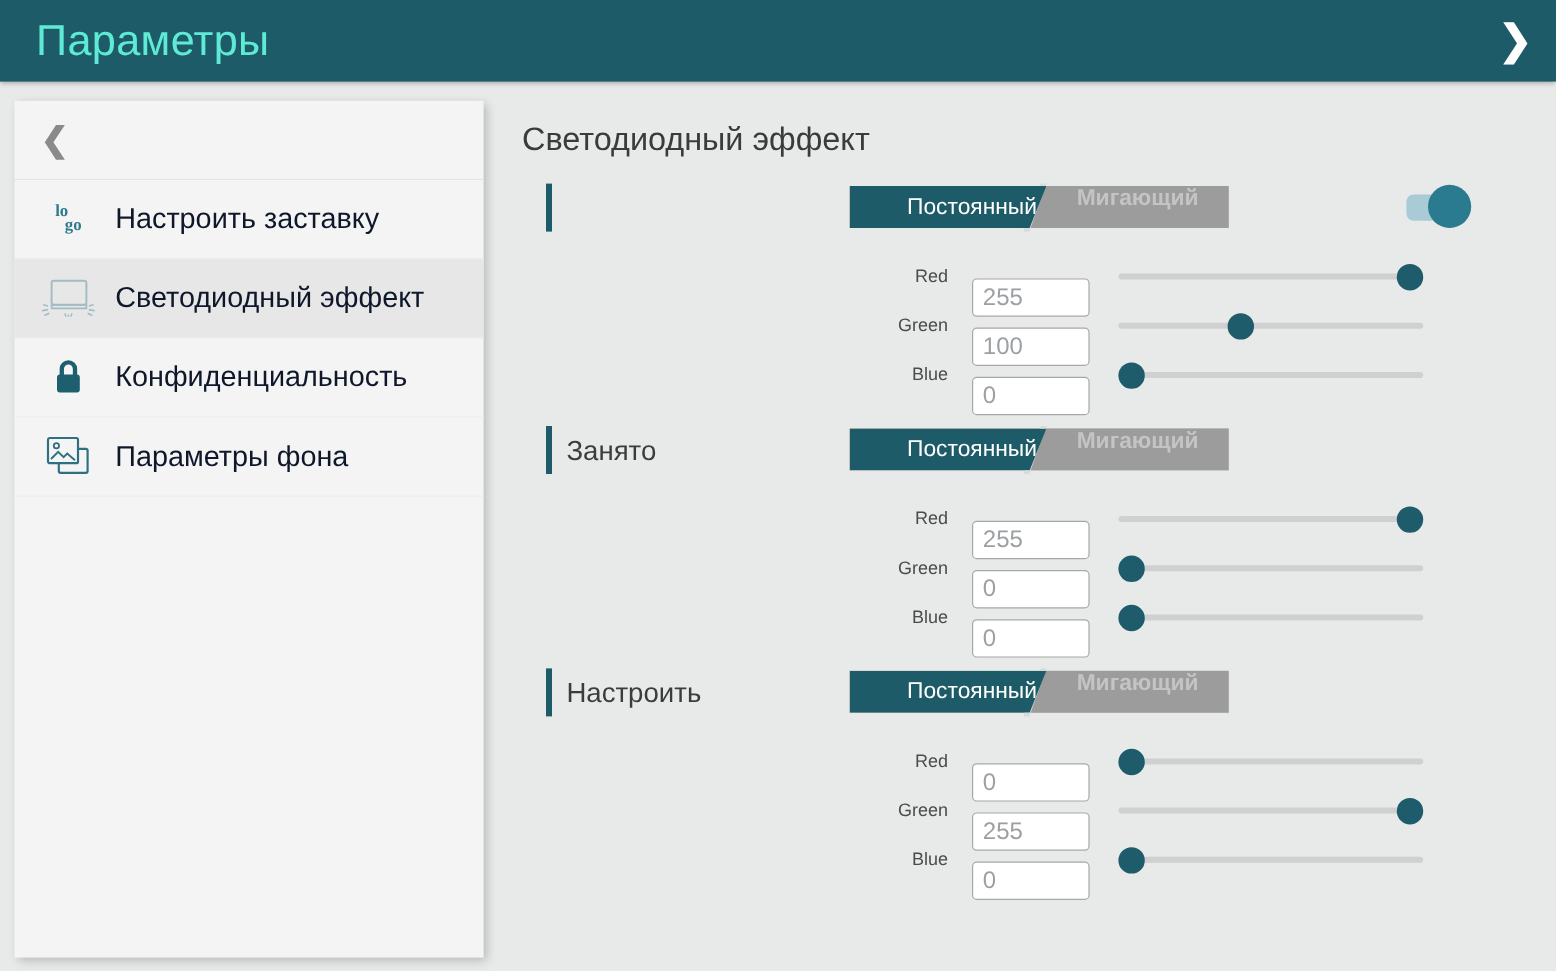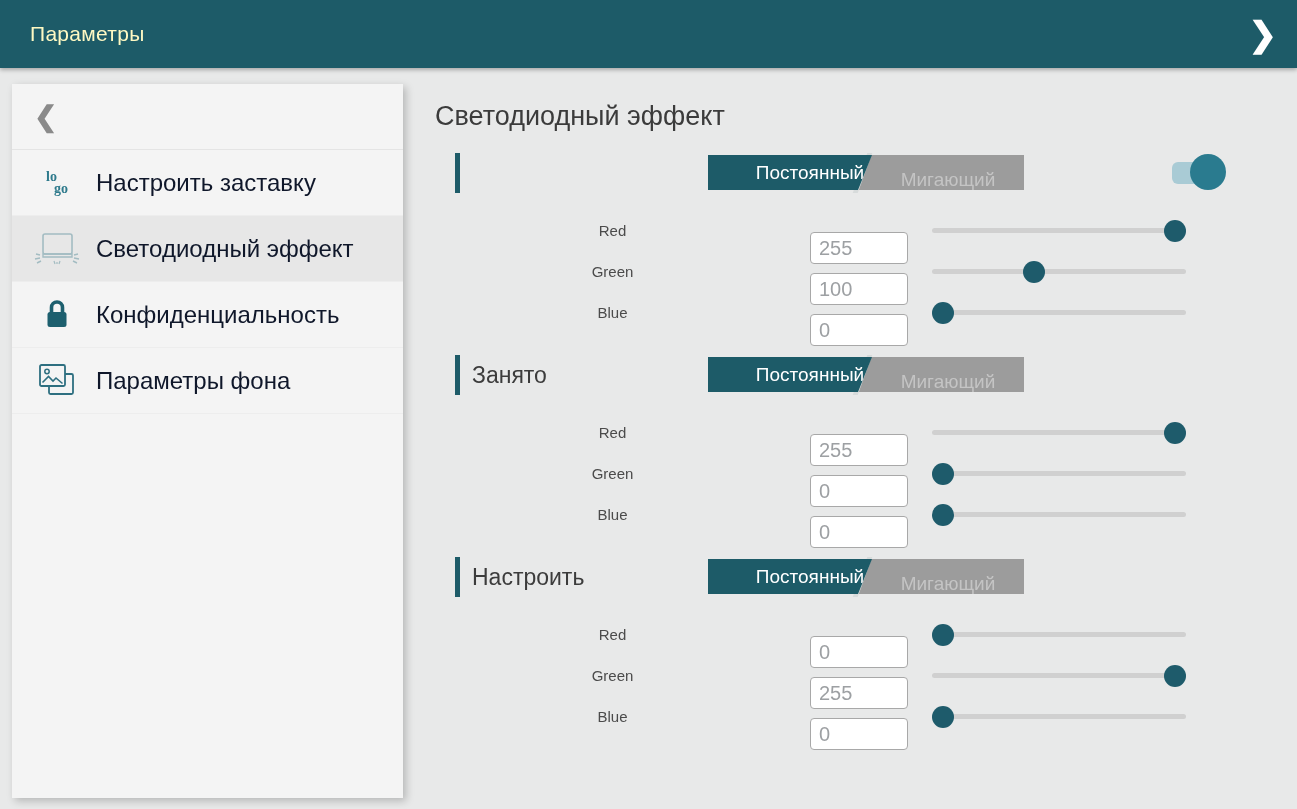--- a/index.html
+++ b/index.html
@@ -4,21 +4,21 @@
 <style>
   * { margin:0; padding:0; box-sizing:border-box; }
   html,body { width:1297px; height:809px; }
   body { font-family:"Liberation Sans", sans-serif; background:#e8e9e9; }
   .app { position:relative; width:1297px; height:809px; overflow:hidden; background:#e8e9e9; }
 
   
   .appbar { position:absolute; top:0; left:0; right:0; height:68px; background:#1d5b68;
             display:flex; align-items:center; padding-left:30px;
             box-shadow:0 2px 4px rgba(0,0,0,.28); z-index:5; }
-  .appbar-title { color:#fef9c3; font-size:21px; font-weight:400; letter-spacing:.3px; }
+  .appbar-title { color:#5eead4; font-size:36px; font-weight:400; letter-spacing:.3px; }
   .appbar-forward { position:absolute; right:20px; top:12px; color:#ffffff; font-size:34px;
                     font-weight:700; cursor:pointer; line-height:44px; }
 
   
   .sidebar { position:absolute; left:12px; top:84px; width:391px; height:714px;
              background:#f4f4f4; box-shadow:3px 3px 8px rgba(0,0,0,.22); z-index:2; }
   .side-back { height:66px; display:flex; align-items:center; padding-left:22px;
                border-bottom:1px solid #e4e4e4; cursor:pointer; }
   .side-back-glyph { color:#8a8a8a; font-size:28px; font-weight:700; }
   .side-item { display:flex; align-items:center; min-height:66px; padding:8px 14px 8px 0;
@@ -44,34 +44,34 @@
   
   .mode-toggle { position:absolute; left:273px; top:0; width:316px; height:35px;
                  background:#9c9c9c; cursor:pointer; }
   .mode-on { position:absolute; left:0; top:0; width:164px; height:35px; background:#1d5b68;
              clip-path:polygon(0 0, 164px 0, 150px 35px, 0 35px);
              display:flex; align-items:center; justify-content:center;padding-left:40px; }
   .mode-on span { color:#ffffff; font-size:19px; }
   .mode-gap { position:absolute; left:152px; top:-2px; width:5px; height:40px;
               background:#d7dbdb; transform:skewX(-20deg); }
   .mode-off { position:absolute; left:164px; top:0; width:152px; height:50px;
-              display:flex; align-items:center; justify-content:center; }
+              display:flex; align-items:flex-start; justify-content:center;font-weight:bold; }
   .mode-off span { color:#c4c4c4; font-size:19px; }
 
   
   .switch { position:absolute; left:737px; top:-2px; width:54px; height:38px; cursor:pointer; }
   .switch-track { position:absolute; left:0; top:9px; width:42px; height:22px; border-radius:6px;
                   background:#a9cbd5; }
   .switch-thumb { position:absolute; right:0; top:1px; width:36px; height:36px; border-radius:50%;
                   background:#2a7b8f; }
 
   
   .channels { margin-top:22px; }
   .channel-row { display:flex; align-items:center; height:35px; margin-bottom:6px; }
-  .channel-label { width:355px; text-align:center; font-size:15px; color:#4b4b4b; }
+  .channel-label { width:355px; text-align:right; font-size:15px; color:#4b4b4b; }
   .channel-input { margin-left:20px; width:98px; height:32px; border:1px solid #a8a8a8;
                    border-radius:4px; background:#ffffff; color:#9da0a3; font-size:20px;
                    padding:0 8px; font-family:"Liberation Sans", sans-serif;margin-top:35px; }
   .slider { position:relative; margin-left:24px; width:254px; height:22px; cursor:pointer; }
   .slider-track { position:absolute; left:0; right:0; top:8px; height:5px; border-radius:3px;
                   background:#d0d0d0; }
   .slider-thumb { position:absolute; top:0; width:22px; height:22px; border-radius:50%;
                   background:#1e5b6b; left:calc(var(--pct,0) * (100% - 22px)); }
 
   svg { display:block; }

